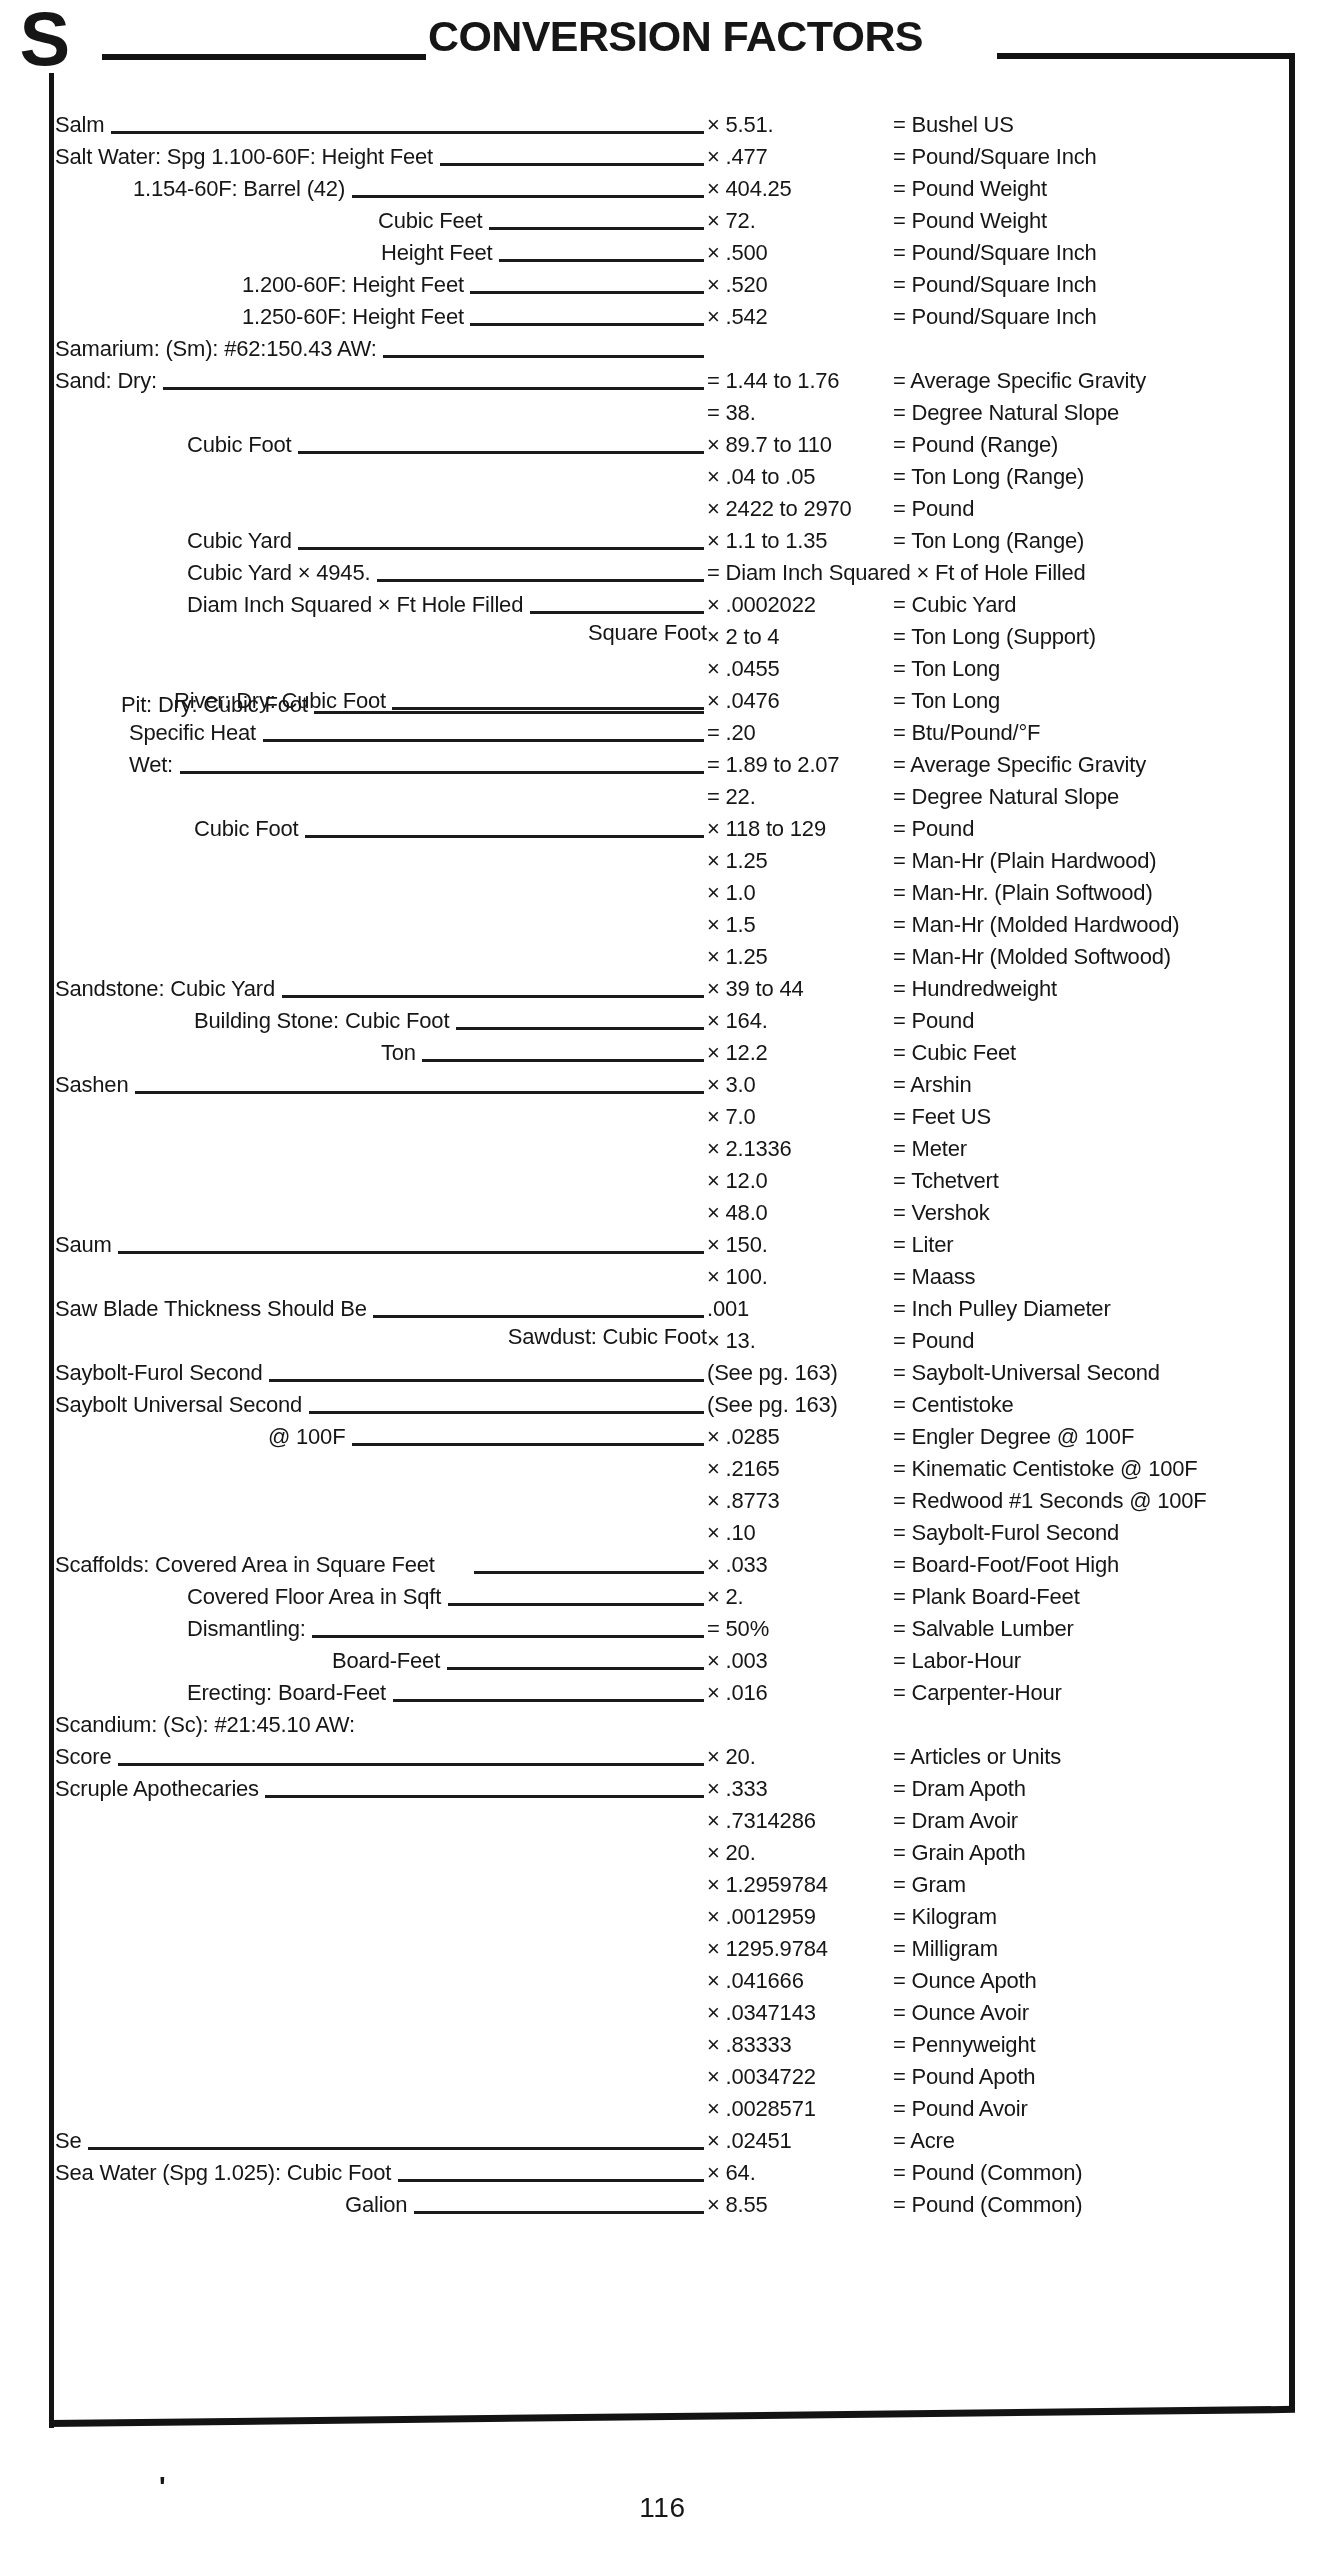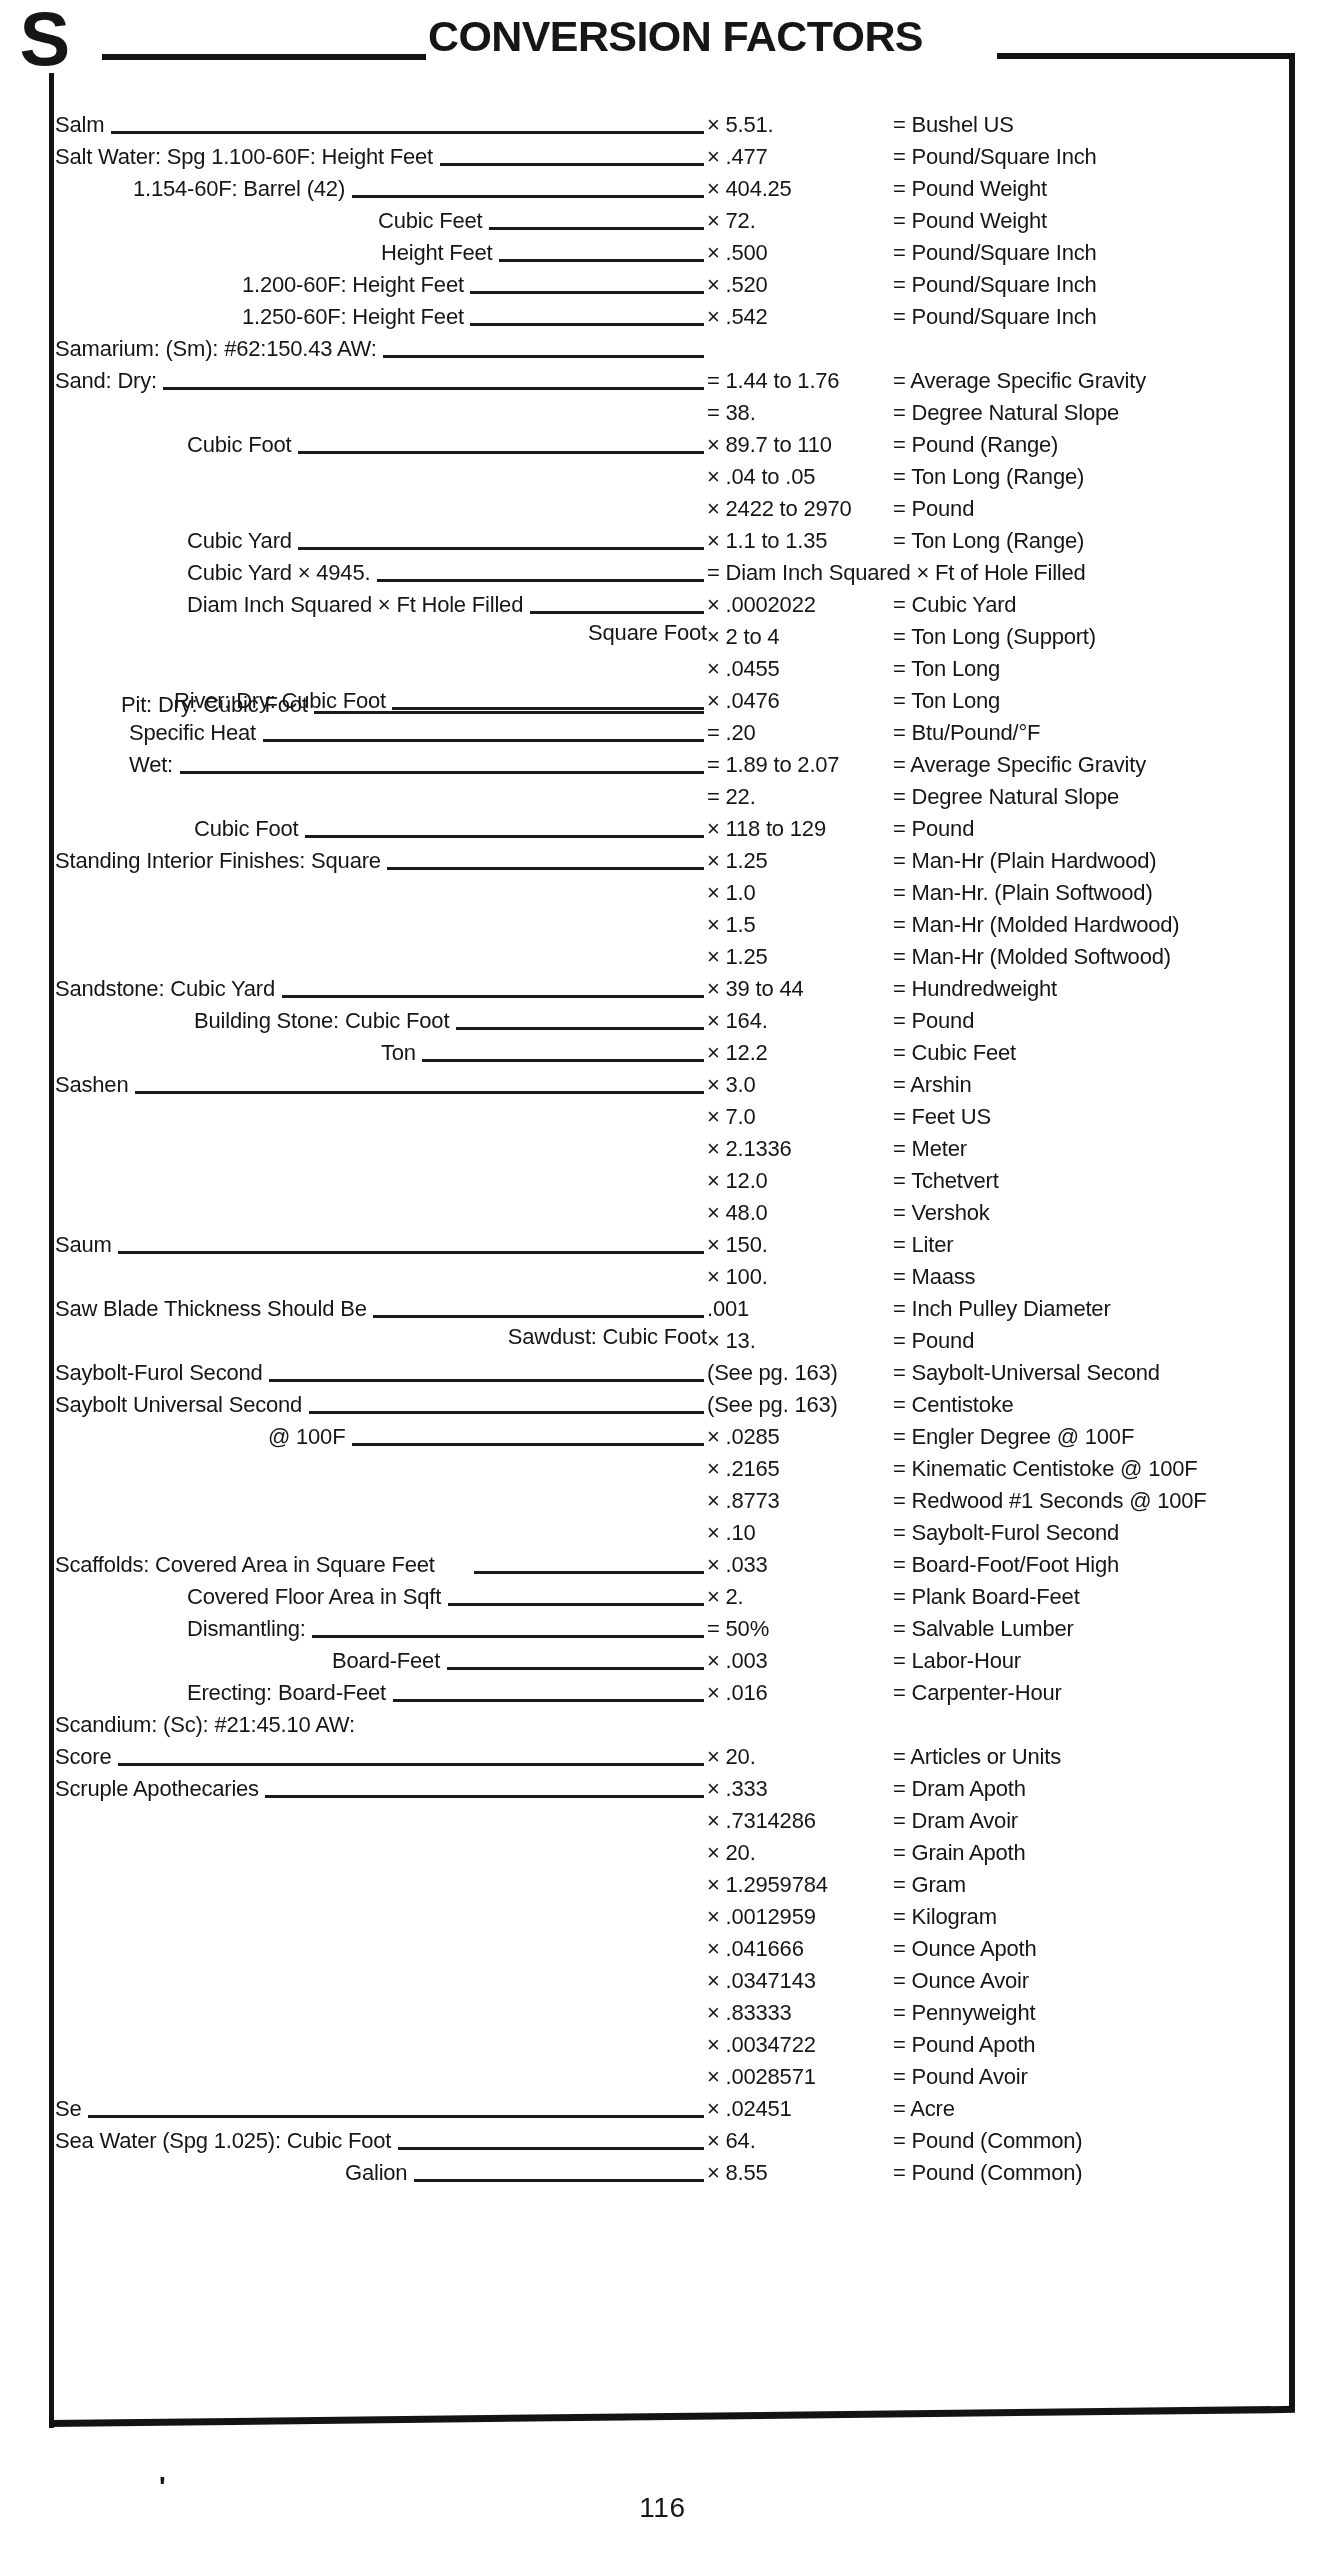--- a/index.html
+++ b/index.html
@@ -237,24 +237,20 @@
     </div>
     <div class="row">
       <span class="labzone" style="padding-left: 139px;">
         <span class="lab">Cubic Foot</span>
         <span class="leader"></span>
       </span>
       <span class="value">× 118 to 129</span>
       <span class="unit">= Pound</span>
     </div>
     <div class="row">
-      <span class="labzone" style="padding-left: 0px;">
-        <span class="lab">Standing Interior Finishes: Square</span>
-        <span class="leader"></span>
-      </span>
       <span class="value">× 1.25</span>
       <span class="unit">= Man-Hr (Plain Hardwood)</span>
     </div>
     <div class="row">
       <span class="labzone" style="padding-left: 0px;">
         <span class="lab"></span>
         <span class="leader hidden"></span>
       </span>
       <span class="value">× 1.0</span>
       <span class="unit">= Man-Hr. (Plain Softwood)</span>
@@ -507,20 +503,28 @@
       <span class="value">× 1.2959784</span>
       <span class="unit">= Gram</span>
     </div>
     <div class="row">
       <span class="labzone" style="padding-left: 0px;">
         <span class="lab"></span>
         <span class="leader hidden"></span>
       </span>
       <span class="value">× .0012959</span>
       <span class="unit">= Kilogram</span>
+    </div>
+    <div class="row">
+      <span class="labzone" style="padding-left: 0px;">
+        <span class="lab"></span>
+        <span class="leader hidden"></span>
+      </span>
+      <span class="value">× 1295.9784</span>
+      <span class="unit">= Milligram</span>
     </div>
     <div class="row">
       <span class="labzone" style="padding-left: 0px;">
         <span class="lab"></span>
         <span class="leader hidden"></span>
       </span>
       <span class="value">× .041666</span>
       <span class="unit">= Ounce Apoth</span>
     </div>
     <div class="row">

